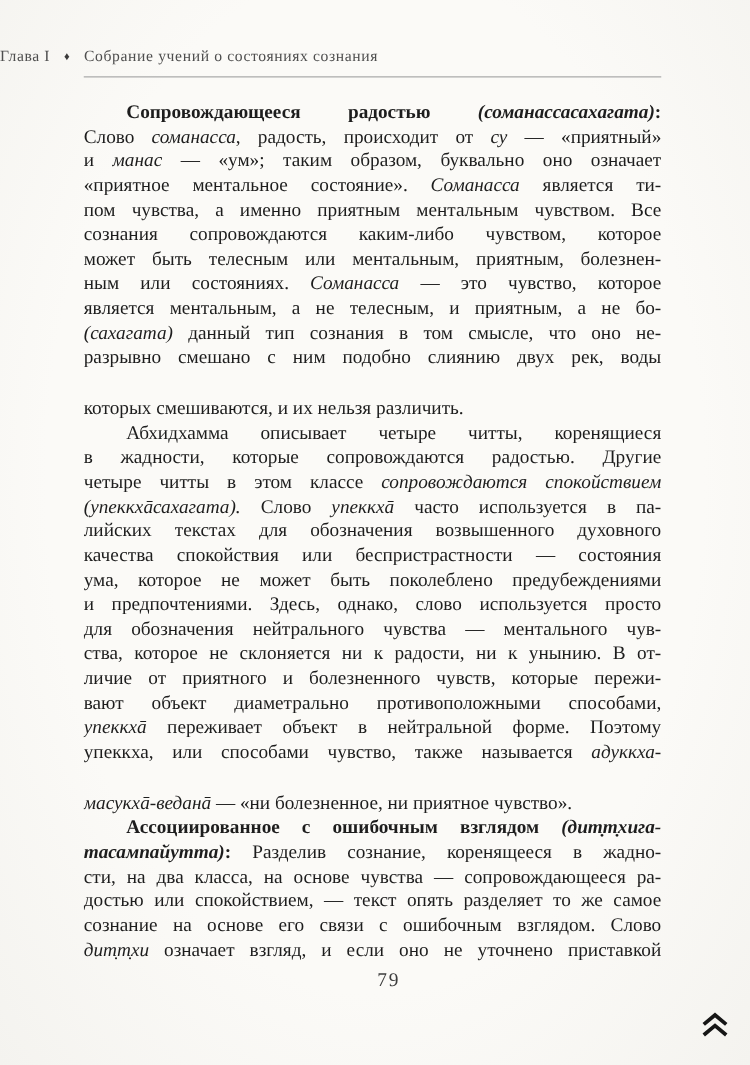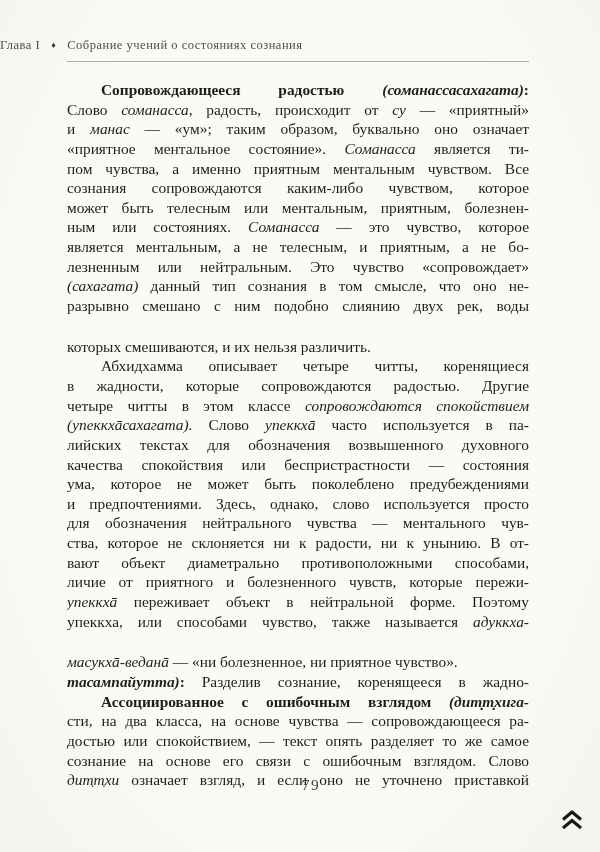--- a/index.html
+++ b/index.html
@@ -51,41 +51,40 @@
   <main class="text-block" id="text-block">
       <div class="line indent"><span class="bd">Сопровождающееся радостью </span><span class="bdit">(соманассасахагата)</span><span class="bd">:</span></div>
       <div class="line"><span>Слово </span><span class="it">соманасса</span><span>, радость, происходит от </span><span class="it">су</span><span> — «приятный»</span></div>
       <div class="line"><span>и </span><span class="it">манас</span><span> — «ум»; таким образом, буквально оно означает</span></div>
       <div class="line"><span>«приятное ментальное состояние». </span><span class="it">Соманасса</span><span> является ти-</span></div>
       <div class="line"><span>пом чувства, а именно приятным ментальным чувством. Все</span></div>
       <div class="line"><span>сознания сопровождаются каким-либо чувством, которое</span></div>
       <div class="line"><span>может быть телесным или ментальным, приятным, болезнен-</span></div>
       <div class="line"><span>ным или состояниях. </span><span class="it">Соманасса</span><span> — это чувство, которое</span></div>
       <div class="line"><span>является ментальным, а не телесным, и приятным, а не бо-</span></div>
-      <div class="line"><span>лезненным или нейтральным. Это чувство «сопровождает»</span></div>
       <div class="line"><span class="it">(сахагата)</span><span> данный тип сознания в том смысле, что оно не-</span></div>
       <div class="line"><span>разрывно смешано с ним подобно слиянию двух рек, воды</span></div>
       <div class="line no-just"><span>которых смешиваются, и их нельзя различить.</span></div>
       <div class="line indent"><span>Абхидхамма описывает четыре читты, коренящиеся</span></div>
       <div class="line"><span>в жадности, которые сопровождаются радостью. Другие</span></div>
       <div class="line"><span>четыре читты в этом классе </span><span class="it">сопровождаются спокойствием</span></div>
       <div class="line"><span class="it">(упеккхāсахагата).</span><span> Слово </span><span class="it">упеккхā</span><span> часто используется в па-</span></div>
       <div class="line"><span>лийских текстах для обозначения возвышенного духовного</span></div>
       <div class="line"><span>качества спокойствия или беспристрастности — состояния</span></div>
       <div class="line"><span>ума, которое не может быть поколеблено предубеждениями</span></div>
       <div class="line"><span>и предпочтениями. Здесь, однако, слово используется просто</span></div>
       <div class="line"><span>для обозначения нейтрального чувства — ментального чув-</span></div>
       <div class="line"><span>ства, которое не склоняется ни к радости, ни к унынию. В от-</span></div>
+      <div class="line"><span>личие от приятного и болезненного чувств, которые пережи-</span></div>
       <div class="line"><span>вают объект диаметрально противоположными способами,</span></div>
-      <div class="line"><span>личие от приятного и болезненного чувств, которые пережи-</span></div>
       <div class="line"><span class="it">упеккхā</span><span> переживает объект в нейтральной форме. Поэтому</span></div>
       <div class="line"><span>упеккха, или способами чувство, также называется </span><span class="it">адуккха-</span></div>
       <div class="line no-just"><span class="it">масукхā-веданā</span><span> — «ни болезненное, ни приятное чувство».</span></div>
+      <div class="line indent"><span class="bd">Ассоциированное с ошибочным взглядом </span><span class="bdit">(дит̣т̣хига-</span></div>
       <div class="line"><span class="bdit">тасампайутта)</span><span class="bd">:</span><span> Разделив сознание, коренящееся в жадно-</span></div>
-      <div class="line indent"><span class="bd">Ассоциированное с ошибочным взглядом </span><span class="bdit">(дит̣т̣хига-</span></div>
       <div class="line"><span>сти, на два класса, на основе чувства — сопровождающееся ра-</span></div>
       <div class="line"><span>достью или спокойствием, — текст опять разделяет то же самое</span></div>
       <div class="line"><span>сознание на основе его связи с ошибочным взглядом. Слово</span></div>
       <div class="line"><span class="it">дит̣т̣хи</span><span> означает взгляд, и если оно не уточнено приставкой</span></div>
     </main>
 
   <div class="page-number">79</div>
 
   <button class="scroll-top" title="">
     <svg width="24" height="22" viewBox="0 0 24 22" fill="none">

